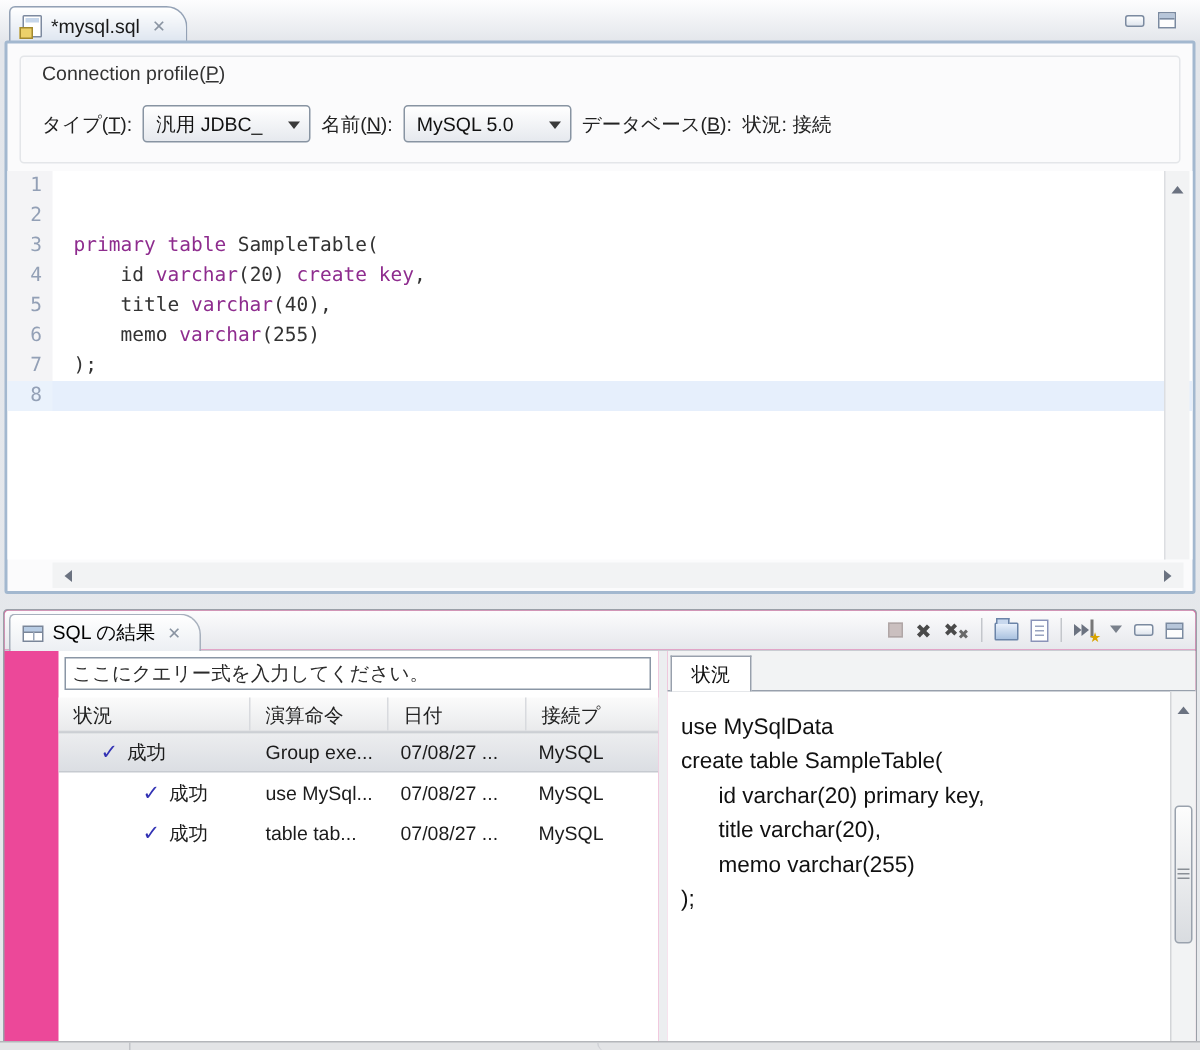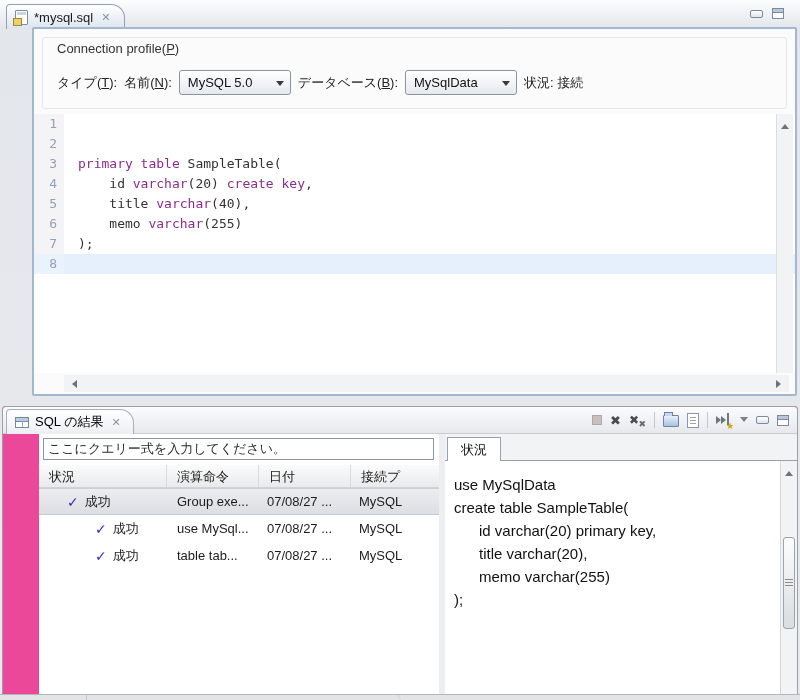--- a/index.html
+++ b/index.html
@@ -22,21 +22,21 @@
   .file-icon::after { content:''; position:absolute; left:-3px; bottom:-2px; width:7px; height:6px;
     background:#ecd06a; border:1px solid #a3892e; }
   .win-controls { position:absolute; top:6px; right:12px; display:flex; gap:9px; align-items:center;}
   .min-icon { width:13px; height:8px; border:1px solid #7b8aa0; border-radius:2px;
     background:linear-gradient(#ffffff,#dfe5ee); }
   .max-icon { width:12px; height:11px; border:1px solid #7b8aa0; background:#fdfdfd; }
   .max-icon::before { content:''; display:block; height:3px; background:#b7c6da;
     border-bottom:1px solid #7b8aa0; }
 
   .editor-body { position:absolute; top:27px; left:3px; right:3px; bottom:3px;
-    border:2px solid #a3b8cf; border-radius:2px; background:#fbfbfc;margin-left:29px; }
+    border:2px solid #a3b8cf; border-radius:2px; background:#fbfbfc; }
 
   .conn-group { position:absolute; top:8px; left:8px; right:8px; height:72px;
     border:1px solid #e4e6e9; border-radius:3px; }
   .conn-label { position:absolute; top:3px; left:14px; font-size:13px; color:#333; }
   .conn-row { position:absolute; top:32px; left:14px; right:6px; display:flex;
     align-items:center; gap:7px; font-size:13px; color:#222; white-space:nowrap; }
   .combo { display:inline-flex; align-items:center; justify-content:space-between;
     height:25px; min-width:112px; border:1px solid #8894a2; border-radius:3px;
     background:linear-gradient(#ffffff,#e6e9ee); padding-left:8px; cursor:default; }
   .combo-text { font-size:13px; color:#111; }
@@ -173,34 +173,34 @@
       <span class="min-icon"></span>
       <span class="max-icon"></span>
     </div>
   </div>
 
   <div class="editor-body">
     <div class="conn-group">
       <div class="conn-label">Connection profile(<u>P</u>)</div>
       <div class="conn-row">
         <span>タイプ(<u>T</u>):</span>
+        <span class="combo">
+          <span class="combo-text">汎用 JDBC_</span>
+          <span class="combo-arrow">
+              <span class="caret-down"></span>
+            </span>
+        </span>
         <span>名前(<u>N</u>):</span>
         <span class="combo">
           <span class="combo-text">MySQL 5.0</span>
           <span class="combo-arrow">
               <span class="caret-down"></span>
             </span>
         </span>
         <span>データベース(<u>B</u>):</span>
-        <span class="combo">
-          <span class="combo-text">MySqlData</span>
-          <span class="combo-arrow">
-              <span class="caret-down"></span>
-            </span>
-        </span>
         <span>状況: 接続</span>
       </div>
     </div>
 
     <div class="code-area" id="code-lines">
         <div class="code-line">
           <span class="lnum">1</span>
         </div>
         <div class="code-line">
           <span class="lnum">2</span>

